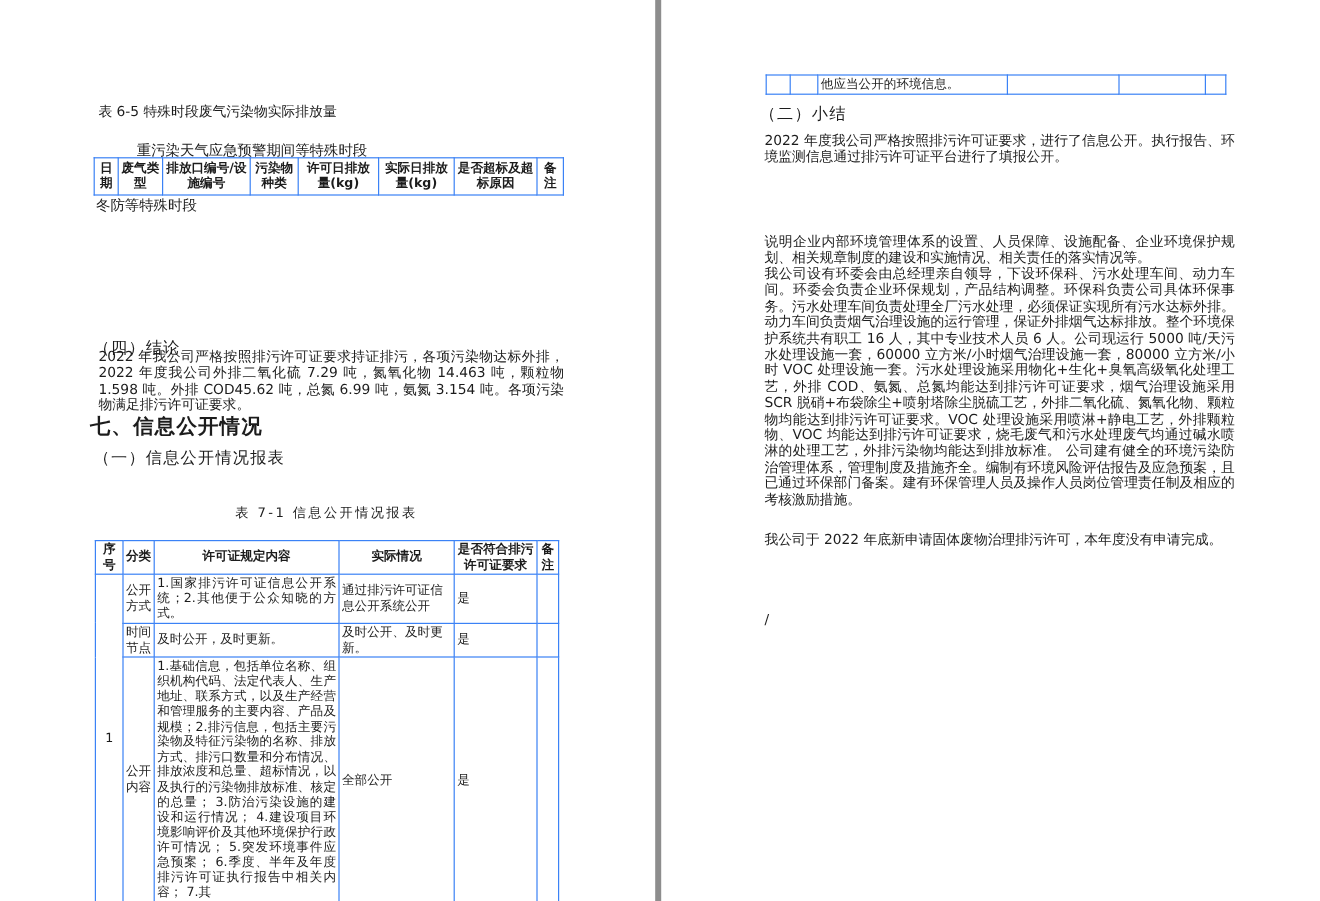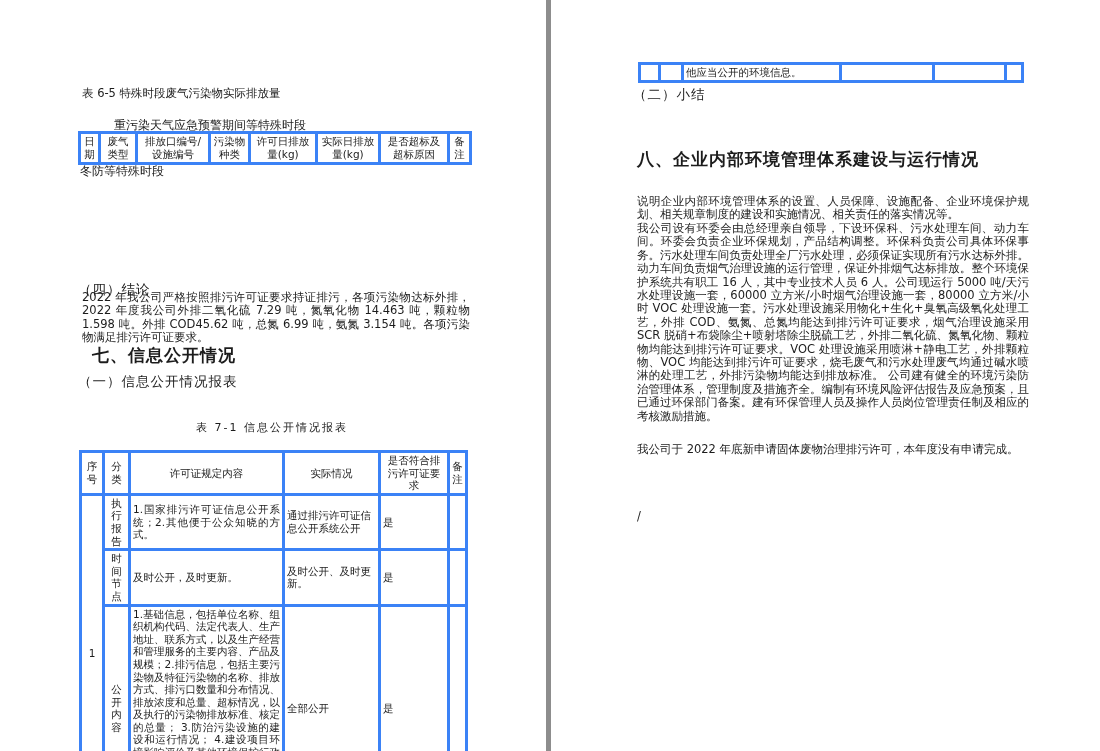--- a/index.html
+++ b/index.html
@@ -15,24 +15,24 @@
   .lbl   { font-size:12px; }
   .sub-h { font-size:13.5px; letter-spacing:1px; }
   .big-h { font-size:17px; font-weight:bold; letter-spacing:1px; }
   .para  { font-size:11.5px; line-height:13.4px; text-align:justify; }
   .tcap  { font-size:11px; letter-spacing:2px; text-align:center; }
   table.doc {
     position:absolute; border-collapse:collapse; table-layout:fixed;
     font-size:10.5px; line-height:12.6px;
   }
   table.doc td, table.doc th {
-    border:3px solid #3b82f6; padding:1px 2px; vertical-align:middle;
+    border:1px solid #3b82f6; padding:1px 2px; vertical-align:middle;
     overflow:hidden; font-weight:normal;
   }
-  table.doc th, td.bold { font-weight:normal; text-align:center; }
+  table.doc th, td.bold { font-weight:bold; text-align:center; }
   td.ctr { text-align:center; }
   td.lft { text-align:left; }
   td.jst { text-align:justify; }
 </style>
 </head>
 <body>
 
 <div id="canvas">
 
   <div class="abs cap" style="left:82px; top:86px;">表 6-5 特殊时段废气污染物实际排放量</div>
@@ -64,21 +64,21 @@
   </tbody>
     </table>
 
   <div class="abs lbl" style="left:80px; top:163px;">冬防等特殊时段</div>
 
 
   <div class="abs sub-h" style="left:78px; top:257px;margin-top:24px;">（四）结论</div>
 
   <div class="abs para" style="left:82px; top:291px; width:388px;">2022 年我公司严格按照排污许可证要求持证排污，各项污染物达标外排，2022 年度我公司外排二氧化硫 7.29 吨，氮氧化物 14.463 吨，颗粒物 1.598 吨。外排 COD45.62 吨，总氮 6.99 吨，氨氮 3.154 吨。各项污染物满足排污许可证要求。</div>
 
-  <div class="abs big-h" style="left:92px; top:344px;">七、信息公开情况</div>
+  <div class="abs big-h" style="left:75px; top:344px;">七、信息公开情况</div>
 
   <div class="abs sub-h" style="left:78px; top:373px;">（一）信息公开情况报表</div>
 
   <div class="abs tcap" style="left:79px; top:420px; width:386px;">表 7-1 信息公开情况报表</div>
 
   <table class="doc" style="left:79px; top:450px; width:386px;">
     <colgroup>
       <col style="width:23px">
         <col style="width:26px">
         <col style="width:154px">
@@ -90,21 +90,21 @@
         <tr style="height:26px">
       <th>序号</th>
       <th>分类</th>
       <th>许可证规定内容</th>
       <th>实际情况</th>
       <th>是否符合排污许可证要求</th>
       <th>备注</th>
     </tr>
     <tr style="height:27px">
       <td class="ctr" rowspan="3">1</td>
-      <td class="bold">执行报告</td>
+      <td class="bold">公开方式</td>
       <td class="jst">1.国家排污许可证信息公开系统；2.其他便于公众知晓的方式。</td>
       <td class="lft">通过排污许可证信息公开系统公开</td>
       <td class="lft">是</td>
       <td></td>
     </tr>
     <tr style="height:27px">
       <td class="bold">时间节点</td>
       <td class="jst">及时公开，及时更新。</td>
       <td class="lft">及时公开、及时更新。</td>
       <td class="lft">是</td>
@@ -138,22 +138,22 @@
       <td class="lft">他应当公开的环境信息。</td>
       <td></td>
       <td></td>
       <td></td>
     </tr>
   </tbody>
     </table>
 
   <div class="abs sub-h" style="left:633px; top:86px;">（二）小结</div>
 
+  <div class="abs para" style="left:637px; top:111px; width:392px;">2022 年度我公司严格按照排污许可证要求，进行了信息公开。执行报告、环境监测信息通过排污许可证平台进行了填报公开。</div>
 
-  <div class="abs big-h" style="left:637px; top:148px;">八、企业内部环境管理体系建设与运行情况</div>
 
   <div class="abs para" style="left:637px; top:195px; width:392px;">说明企业内部环境管理体系的设置、人员保障、设施配备、企业环境保护规划、相关规章制度的建设和实施情况、相关责任的落实情况等。</div>
 
   <div class="abs para" style="left:637px; top:222px; width:392px;">我公司设有环委会由总经理亲自领导，下设环保科、污水处理车间、动力车间。环委会负责企业环保规划，产品结构调整。环保科负责公司具体环保事务。污水处理车间负责处理全厂污水处理，必须保证实现所有污水达标外排。动力车间负责烟气治理设施的运行管理，保证外排烟气达标排放。整个环境保护系统共有职工 16 人，其中专业技术人员 6 人。公司现运行 5000 吨/天污水处理设施一套，60000 立方米/小时烟气治理设施一套，80000 立方米/小时 VOC 处理设施一套。污水处理设施采用物化+生化+臭氧高级氧化处理工艺，外排 COD、氨氮、总氮均能达到排污许可证要求，烟气治理设施采用 SCR 脱硝+布袋除尘+喷射塔除尘脱硫工艺，外排二氧化硫、氮氧化物、颗粒物均能达到排污许可证要求。VOC 处理设施采用喷淋+静电工艺，外排颗粒物、VOC 均能达到排污许可证要求，烧毛废气和污水处理废气均通过碱水喷淋的处理工艺，外排污染物均能达到排放标准。 公司建有健全的环境污染防治管理体系，管理制度及措施齐全。编制有环境风险评估报告及应急预案，且已通过环保部门备案。建有环保管理人员及操作人员岗位管理责任制及相应的考核激励措施。</div>
 
 
   <div class="abs para" style="left:637px; top:443px; width:392px;">我公司于 2022 年底新申请固体废物治理排污许可，本年度没有申请完成。</div>
 
 
   <div class="abs para" style="left:637px; top:510px;">/</div>

